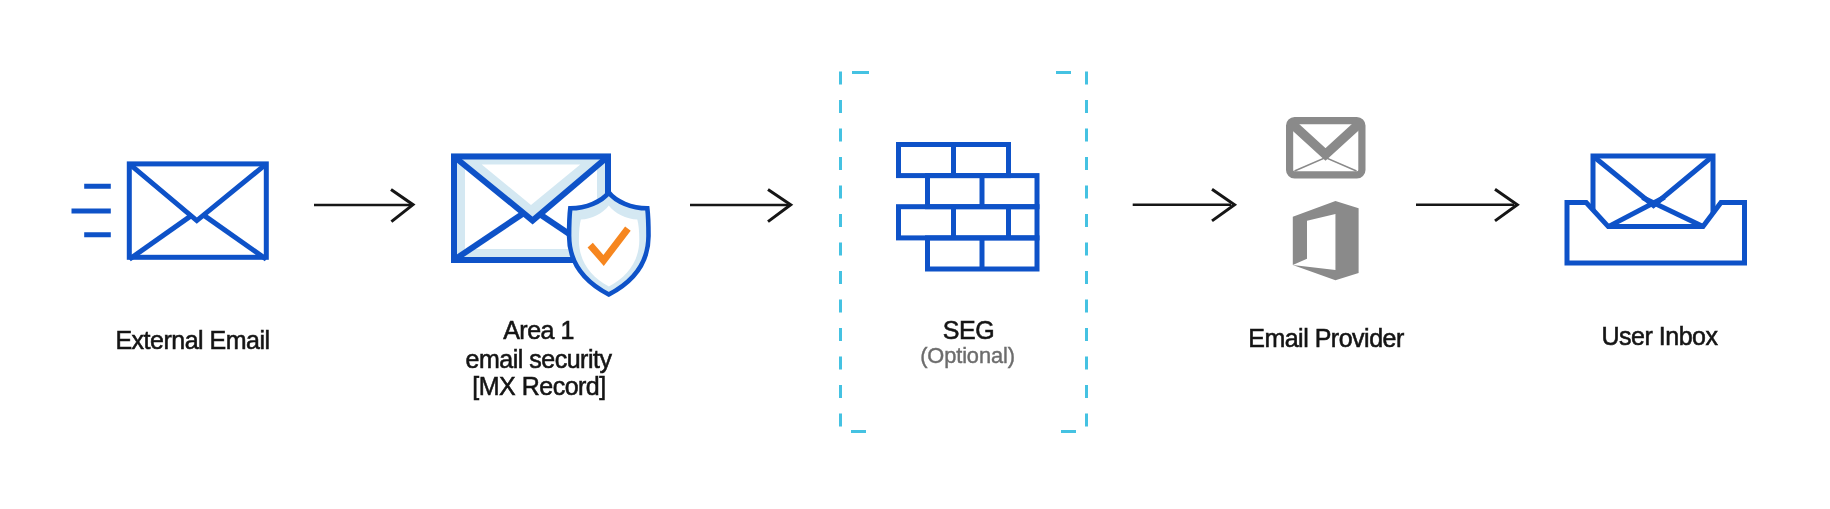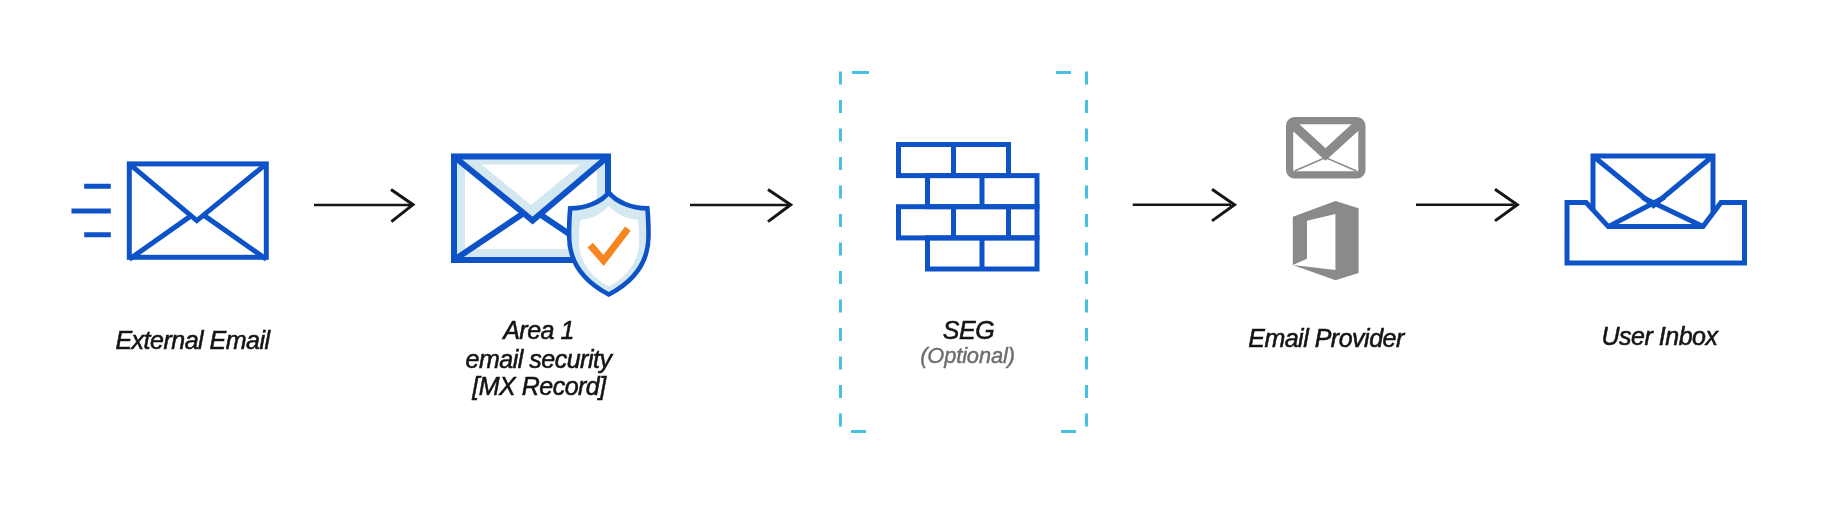--- a/index.html
+++ b/index.html
@@ -1,16 +1,16 @@
 <!DOCTYPE html>
 <html><head>
 <meta charset="utf-8">
 <style>
   html,body{margin:0;padding:0;background:#ffffff;}
-  #stage{position:relative;width:1830px;height:509px;background:#ffffff;overflow:hidden;font-style:italic;}
+  #stage{position:relative;width:1830px;height:509px;background:#ffffff;overflow:hidden;}
   svg{position:absolute;left:0;top:0;}
   text{font-family:"Liberation Sans",sans-serif;}
 </style>
 </head>
 <body>
 <div id="stage">
 <svg width="1830" height="509" viewBox="0 0 1830 509">
 
   <g stroke="#0e52c8" stroke-width="5" fill="none">
     <rect x="129.3" y="163.9" width="137" height="93.4"></rect>

